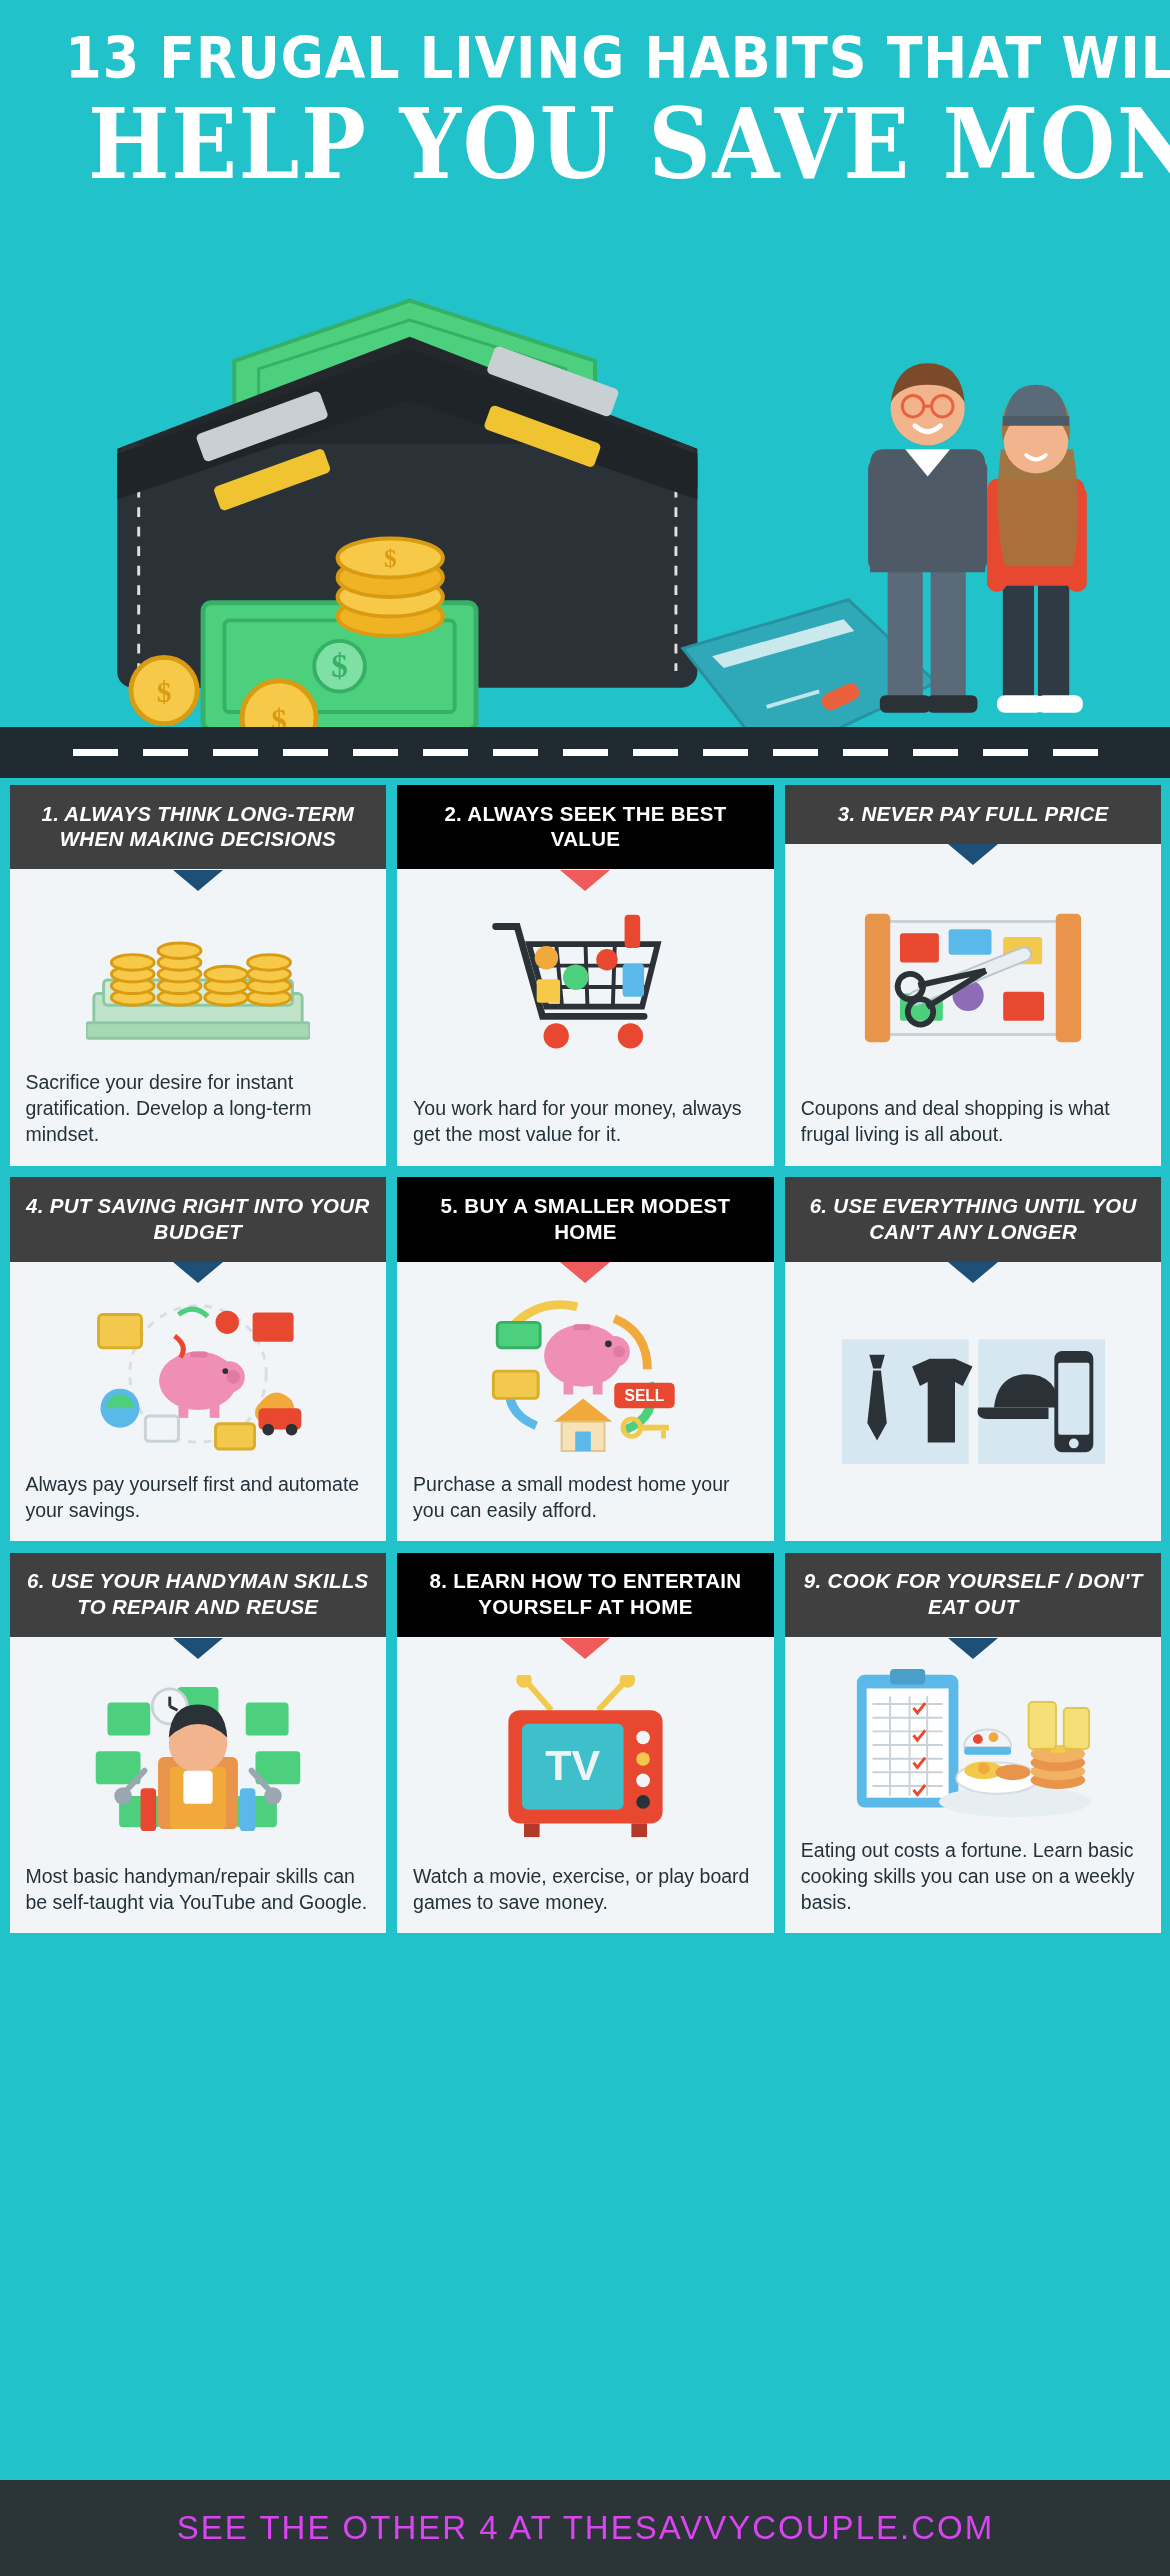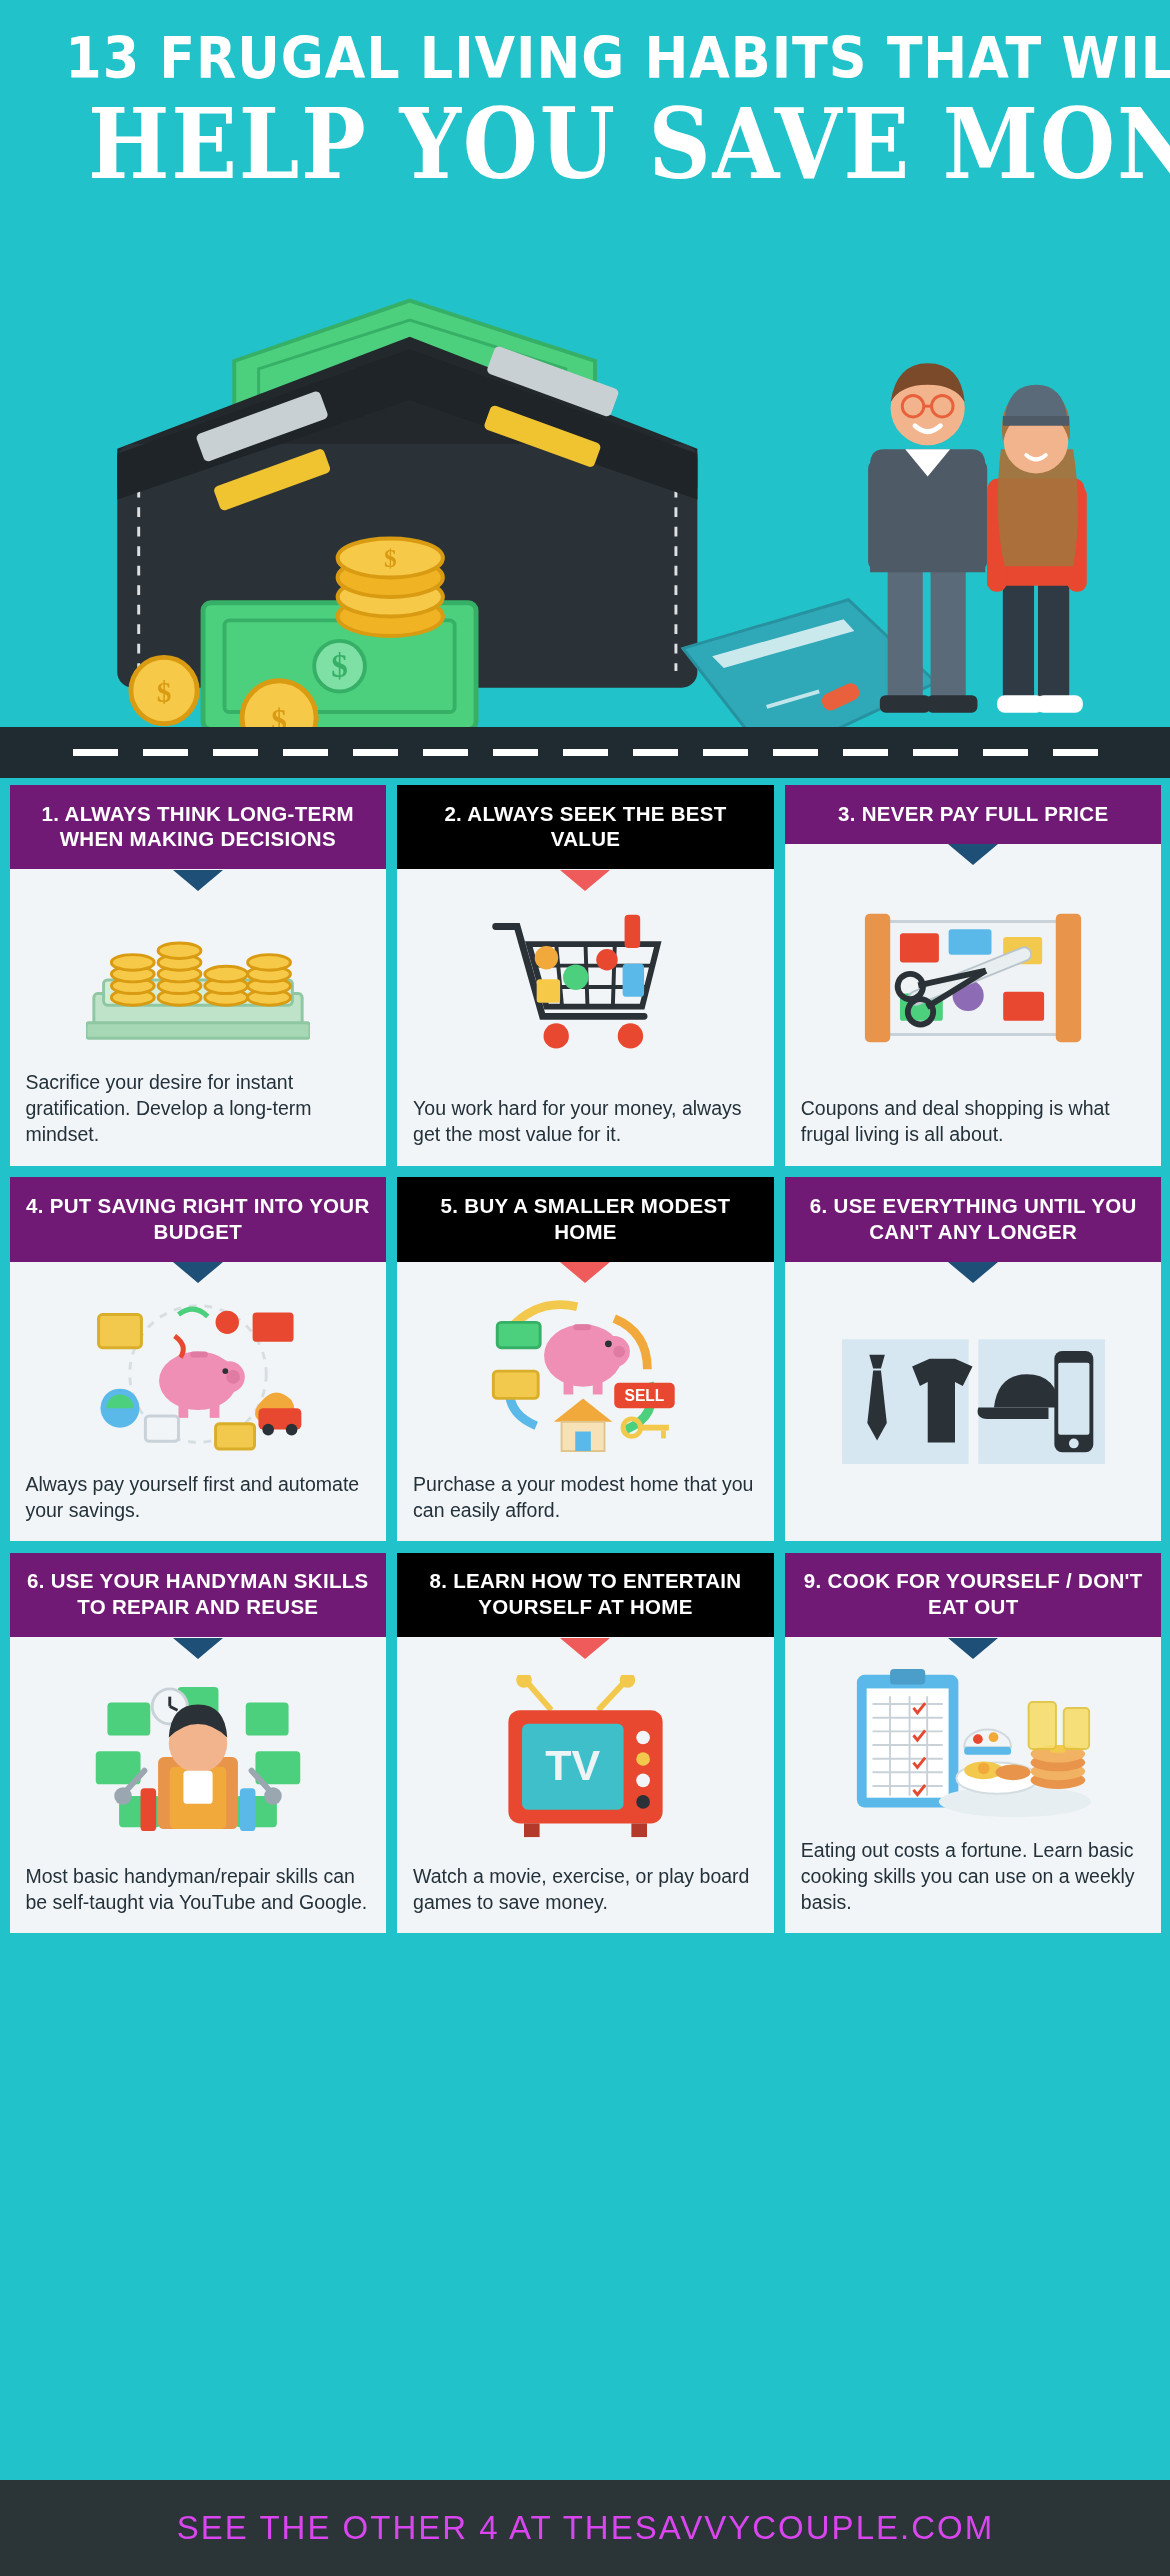--- a/index.html
+++ b/index.html
@@ -69,21 +69,21 @@
   .card-head {
     position: relative;
     padding: 15.6px 13.7px 17.6px 13.7px;
     text-align: center;
     color: #ffffff;
     font-weight: bold;
     font-size: 20.5px;
     line-height: 1.25;
     letter-spacing: 0.3px;
   }
-  .card-head.blue { background: #701a75; }
+  .card-head.blue { background: #404040; font-style: italic; }
   .card-head.red  { background: #000000; }
   .card-head:after {
     content: ""; position: absolute; left: 50%; bottom: -21.5px; transform: translateX(-50%);
     width: 0; height: 0; border-left: 25px solid transparent; border-right: 25px solid transparent;
   }
   .card-head.blue:after { border-top: 21.5px solid #1d4f77; }
   .card-head.red:after  { border-top: 21.5px solid #ef5a5a; }
 
   .card-art {
     flex: 1; min-height: 195px; display: flex; align-items: center; justify-content: center;
@@ -364,21 +364,21 @@
             <rect x="8" y="24" width="44" height="30" fill="#f7e2b8" stroke="#e0c489" stroke-width="2"></rect>
             <rect x="22" y="34" width="16" height="20" fill="#5ab9e8"></rect>
           </g>
           <g transform="translate(158,132)">
             <circle cx="10" cy="10" r="9" fill="none" stroke="#f2c94c" stroke-width="5"></circle>
             <rect x="18" y="7" width="30" height="6" fill="#f2c94c"></rect>
             <rect x="40" y="13" width="5" height="8" fill="#f2c94c"></rect>
           </g>
         </svg>
       </div>
-      <div class="card-text">Purchase a your modest home that you can easily afford.</div>
+      <div class="card-text">Purchase a small modest home your you can easily afford.</div>
     </div>
 
     <div class="card">
       <div class="card-head blue">6. USE EVERYTHING UNTIL YOU CAN'T ANY LONGER</div>
       <div class="card-art">
         <svg width="263" height="132" viewBox="0 0 270 135">
           <rect x="0" y="0" width="130" height="128" fill="#d6e7f2"></rect>
           <rect x="140" y="0" width="130" height="128" fill="#d6e7f2"></rect>
 
           <g transform="translate(16,16)">

